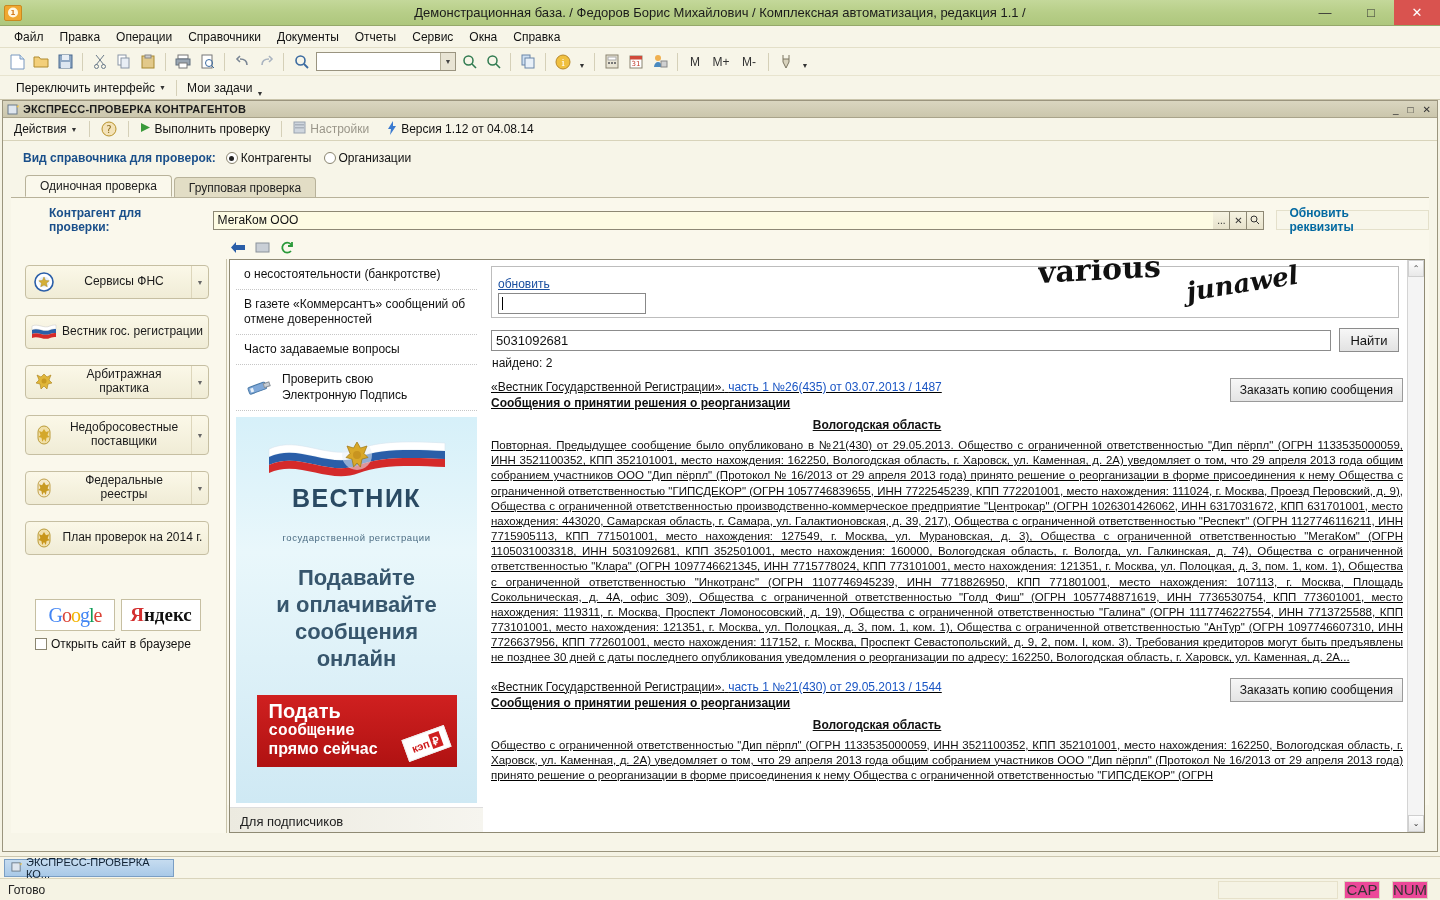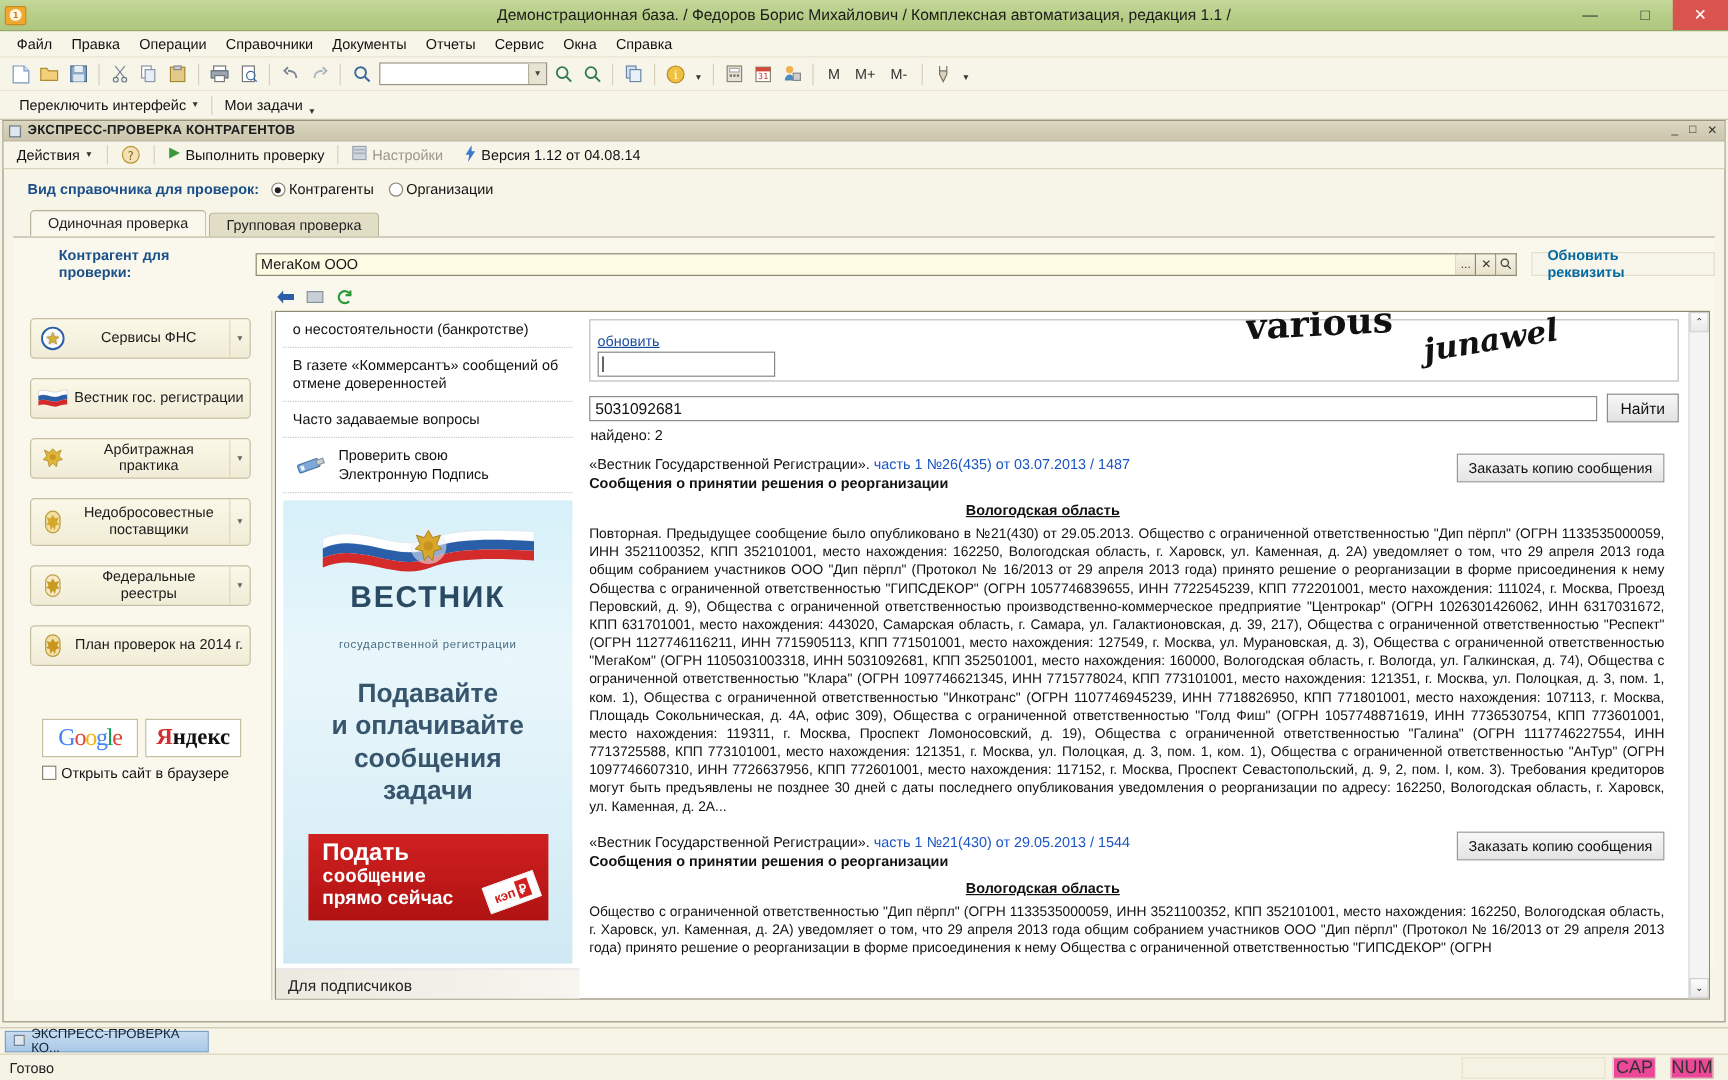--- a/index.html
+++ b/index.html
@@ -269,21 +269,21 @@
     flex: 1; height: 21px; border: 1px solid #8c8c8c; background: #fff;
     font-size: 13px; color: #111; padding-left: 4px; display: flex; align-items: center;
   }
   .find-btn {
     width: 60px; height: 24px; border: 1px solid #8c8c8c;
     background: linear-gradient(to bottom,#f7f7f7,#e2e2e2);
     font-size: 13px; color: #111; display: flex; align-items: center; justify-content: center;
   }
   .found { font-size: 12px; color: #111; margin: 4px 0 0 1px; }
 
-  .result { margin-top: 10px; margin-right: 20px; position: relative; }
+  .result { margin-top: 10px; margin-right: 4px; position: relative; text-decoration: underline; }
   .res-head { font-size: 12px; color: #111; }
   .res-head .blue { color: #1a55c4; }
   .res-sub { font-size: 12px; font-weight: bold; color: #111; margin-top: 2px; }
   .res-region {
     text-align: center; font-size: 12px; font-weight: bold; color: #111;
     text-decoration: underline; margin: 8px 0 6px 0; padding-right: 140px;
   }
   .res-body {
     font-size: 11.5px; color: #111; line-height: 1.32; text-align: justify;
     padding-right: 0;
@@ -761,21 +761,21 @@
                       <circle cx="0" cy="0" r="4" fill="#c89420"></circle>
                     </g>
                   </svg>
                 </div>
                 <div class="vtitle">ВЕСТНИК</div>
                 <div class="vsub">государственной регистрации</div>
                 <div class="bigtxt">
                   <div>Подавайте</div>
                   <div>и оплачивайте</div>
                   <div>сообщения</div>
-                  <div>задачи</div>
+                  <div>онлайн</div>
                 </div>
                 <div class="redbtn">
                   <div class="l1">Подать</div>
                   <div class="l2">сообщение</div>
                   <div class="l3">прямо сейчас</div>
                   <div class="kep">
                     <span>кэп</span><span class="sq">₽</span>
                   </div>
                 </div>
               </div>

